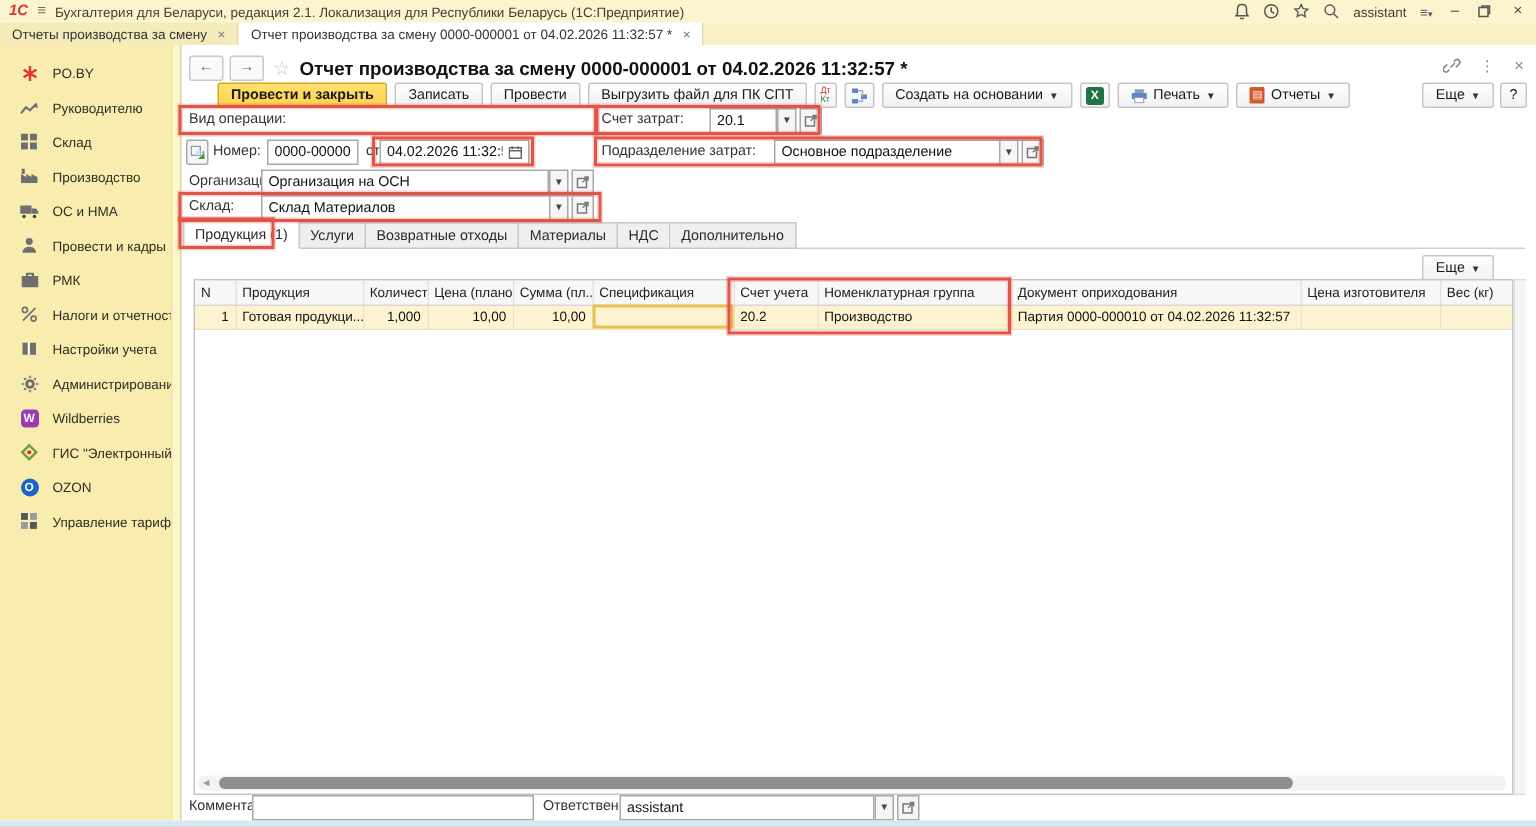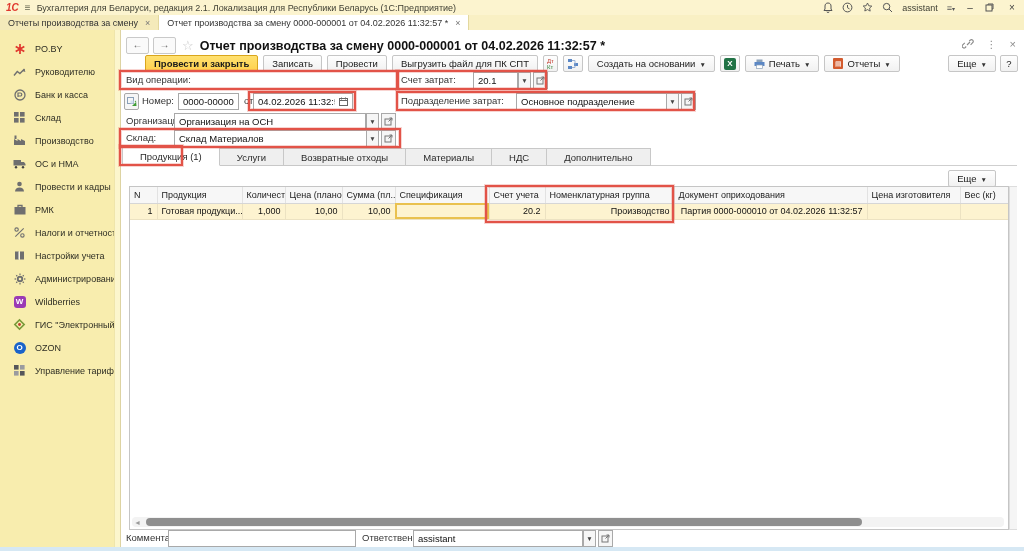--- a/index.html
+++ b/index.html
@@ -61,37 +61,37 @@
   .fld .val{white-space:nowrap;overflow:hidden;}
   .fld .incaret{margin-left:auto;font-size:6.5px;color:#444;padding-left:4px;}
   .cbtn{position:absolute;width:13px;height:17px;border:1px solid #a9a9a9;background:#f6f6f6;box-sizing:border-box;
         font-size:6.5px;color:#444;text-align:center;line-height:15px;}
   .obtn{position:absolute;width:15px;height:17px;border:1px solid #a9a9a9;background:#f6f6f6;box-sizing:border-box;
         display:flex;align-items:center;justify-content:center;}
 
   
   .tabs-line{position:absolute;left:1px;top:135px;width:895px;border-bottom:1px solid #cfcfcf;}
   .ptabs{position:absolute;left:1px;top:117px;display:flex;align-items:flex-end;height:19px;}
-  .ptab{height:18px;line-height:17px;padding:0 17px;border:1px solid #c8c8c8;border-left-width:0;
+  .ptab{height:18px;line-height:17px;padding:0 7px;border:1px solid #c8c8c8;border-left-width:0;
         background:#efefef;font-size:9.5px;color:#2a2a2a;box-sizing:border-box;white-space:nowrap;}
   .ptab:first-child{border-left-width:1px;}
   .ptab.active{background:#fff;height:19px;border-bottom:1px solid #fff;position:relative;z-index:2;}
 
   
   .ttb{position:absolute;left:5px;top:140px;display:flex;align-items:center;gap:5px;}
   .arrbtn{width:18px;justify-content:center;color:#2e74b5;font-size:8px;padding:0;}
   .ttb-more{position:absolute;right:28px;top:140px;}
 
   
   .grid{position:absolute;left:8px;top:156px;width:880px;height:344px;border:1px solid #c5c5c5;box-sizing:border-box;background:#fff;overflow:hidden;}
   table.g{border-collapse:collapse;table-layout:fixed;width:878px;font-size:9px;}
   table.g th{height:16px;background:#f7f7f7;border-right:1px solid #e2e2e2;border-bottom:1px solid #d6d6d6;
              font-weight:normal;color:#222;text-align:left;padding:0 4px;overflow:hidden;white-space:nowrap;box-sizing:border-box;}
   table.g td{height:16px;border-right:1px solid #ece2c2;border-bottom:1px solid #ece2c2;padding:0 4px;
-             overflow:hidden;white-space:nowrap;box-sizing:border-box;background:#fdf3d0;color:#111;text-align:right;}
+             overflow:hidden;white-space:nowrap;box-sizing:border-box;background:#fdf3d0;color:#111;}
   table.g .num{text-align:right;}
   td.speccell{background:#ffe387;outline:2px solid #e9c14f;outline-offset:-2px;}
   .vscroll{position:absolute;left:888px;top:156px;width:8px;height:344px;background:#f5f5f5;border:1px solid #ddd;border-right:none;box-sizing:border-box;}
   .hscroll{position:absolute;left:10px;top:486px;width:876px;height:10px;background:#f3f3f3;border-radius:4px;display:flex;align-items:center;}
   .hthumb{position:absolute;left:14px;width:716px;height:8px;background:#8f8f8f;border-radius:4px;}
   .harrow{color:#9a9a9a;font-size:7px;padding-left:2px;}
 
   
   .bottom-strip{position:absolute;left:0;top:547px;width:1024px;height:4px;background:#d6e8f4;}
 
@@ -169,29 +169,20 @@
       <span class="lab">PO.BY</span>
     </div>
     <div class="sb-item">
       <span class="ic">
           <svg width="13" height="10" viewBox="0 0 13 10">
             <path d="M1 8.5l3.3-4 2.6 2L11.5 2" fill="none" stroke="#6f6f6f" stroke-width="1.4"></path>
             <path d="M11.5 2l.9 3-3-.9z" fill="#6f6f6f"></path>
           </svg>
         </span>
       <span class="lab">Руководителю</span>
-    </div>
-    <div class="sb-item">
-      <span class="ic">
-          <svg width="12" height="12" viewBox="0 0 12 12">
-            <circle cx="6" cy="6" r="5" fill="none" stroke="#6f6f6f" stroke-width="1.3"></circle>
-            <path d="M4 8V4h2.3a1.5 1.5 0 0 1 0 3H4" fill="none" stroke="#6f6f6f" stroke-width="1.2"></path>
-          </svg>
-        </span>
-      <span class="lab">Банк и касса</span>
     </div>
     <div class="sb-item">
       <span class="ic">
           <svg width="11" height="11" viewBox="0 0 11 11">
             <g fill="#6f6f6f">
               <rect x="0" y="0" width="4.6" height="4.6"></rect>
               <rect x="6" y="0" width="4.6" height="4.6"></rect>
               <rect x="0" y="6" width="4.6" height="4.6"></rect>
               <rect x="6" y="6" width="4.6" height="4.6"></rect>
             </g>

